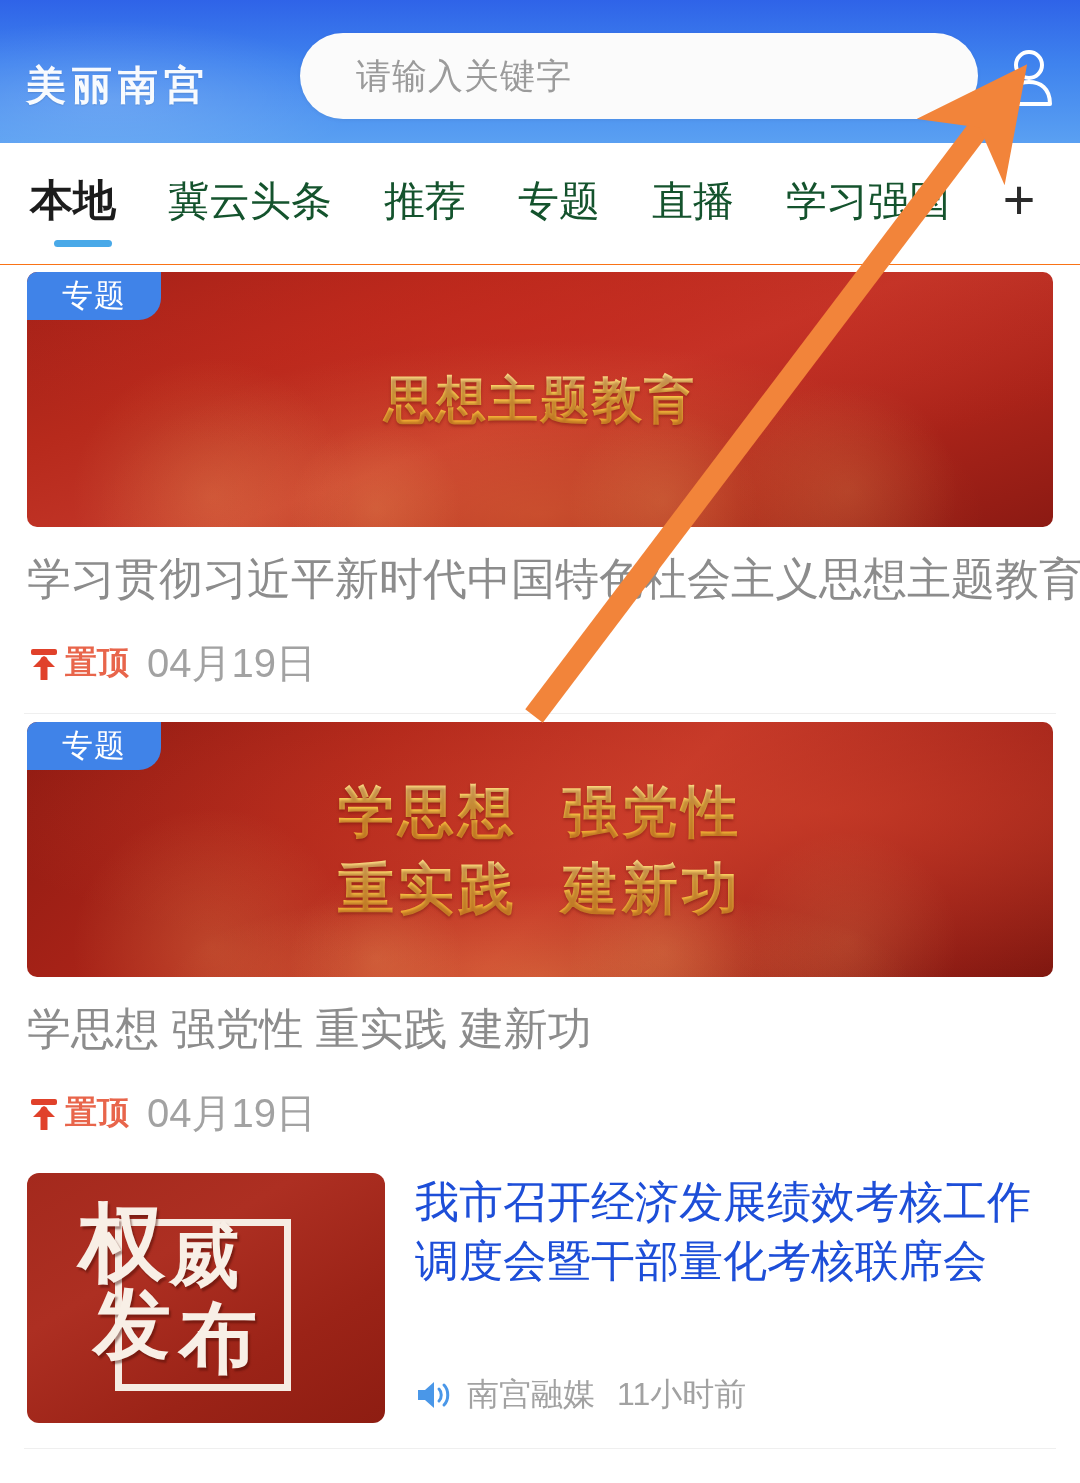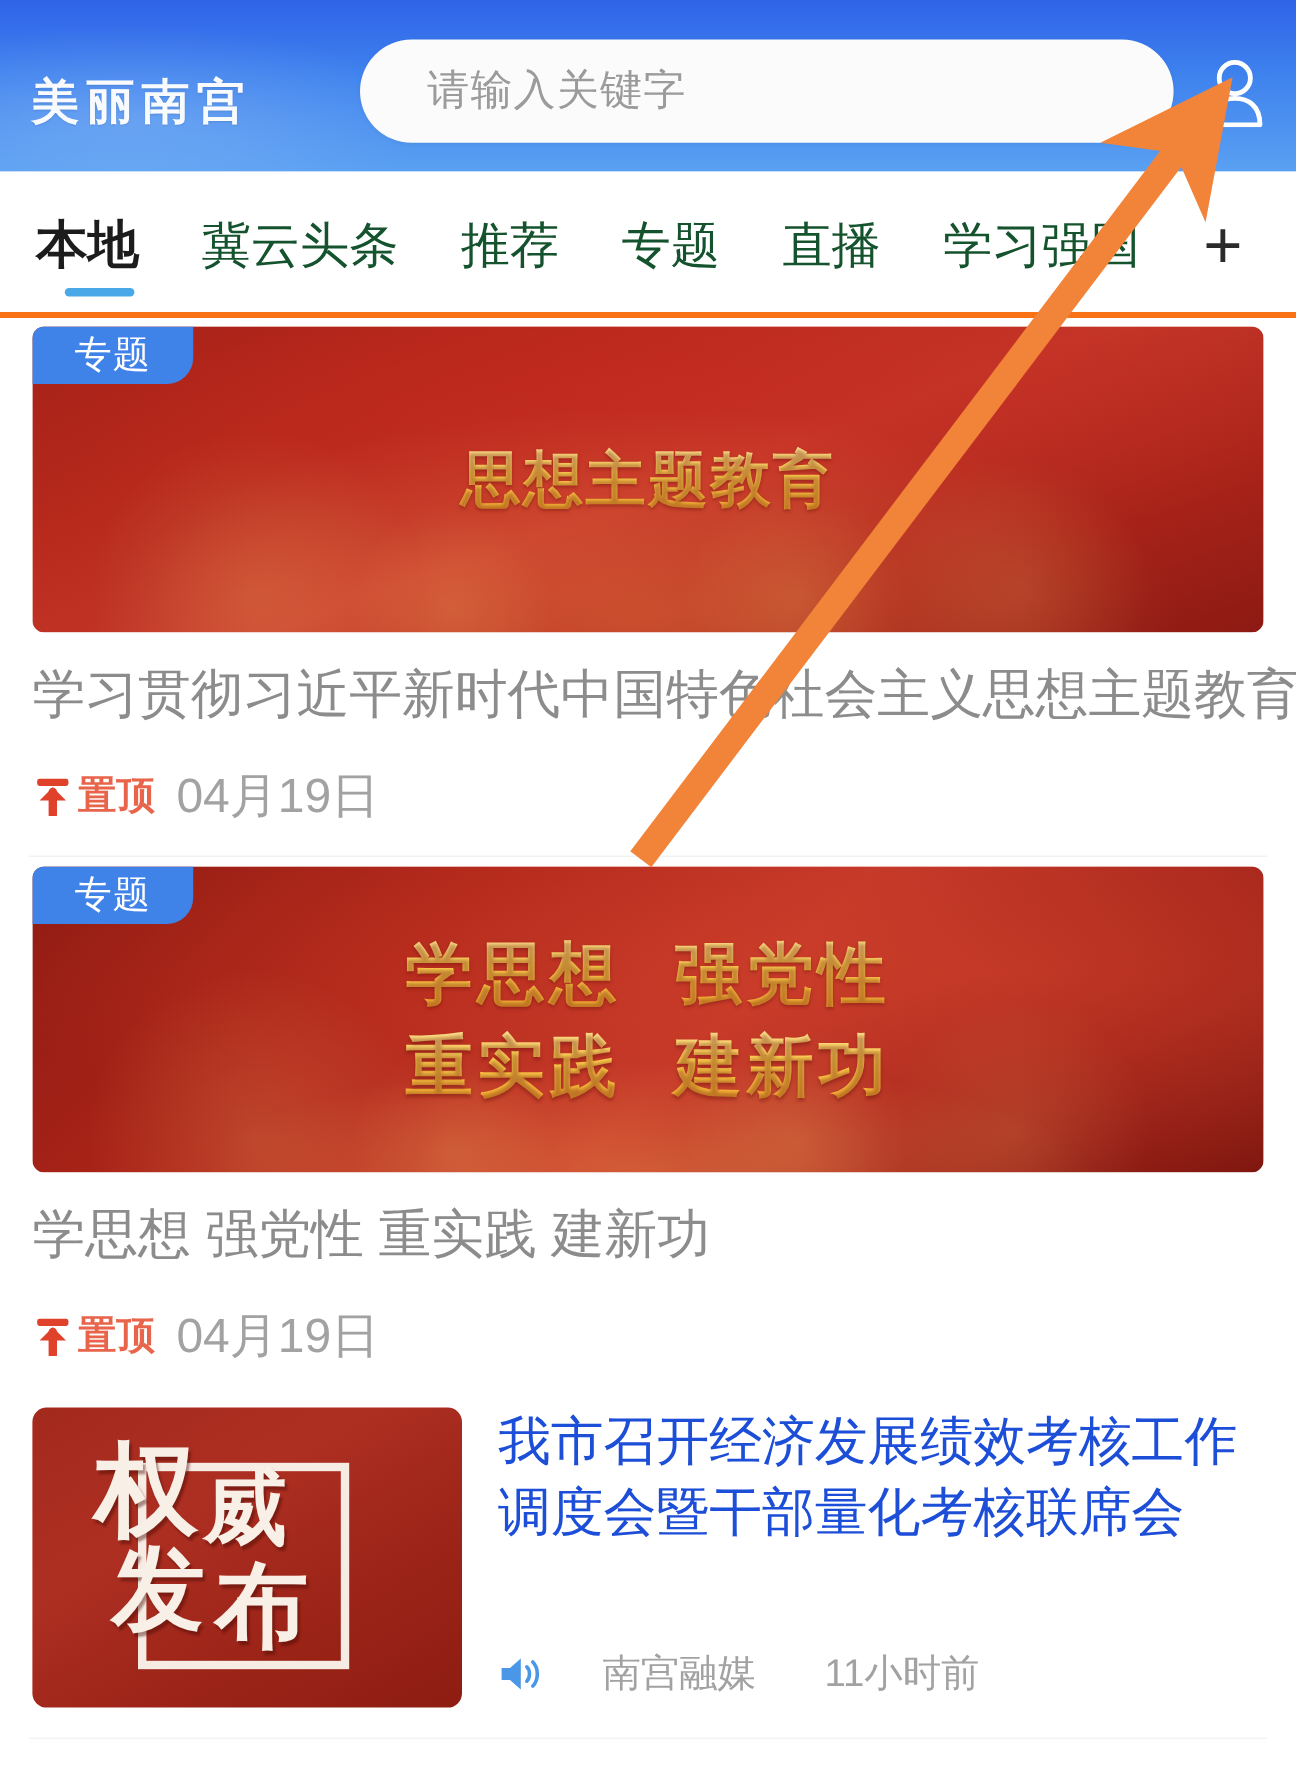--- a/index.html
+++ b/index.html
@@ -73,21 +73,22 @@
     right: 24px; top: 48px;
     width: 54px; height: 58px;
   }
 
   
   .tabbar {
     position: absolute;
     left: 0; top: 143px;
     width: 1080px; height: 122px;
     background: #ffffff;
-    border-bottom: 5px solid #f97316;
+    border-bottom: 1px solid #f97316;
+    font-family: Liberation Mono, monospace;
   }
   .tabs {
     position: absolute;
     left: 24px; top: 0;
     height: 122px;
     display: flex;
     align-items: center;
     gap: 0;
   }
   .tab {
@@ -289,21 +290,20 @@
     font-size: 44px;
     color: #1d4ed8;
     line-height: 1.34;
     letter-spacing: 0px;
   }
   .list-meta {
     position: absolute;
     left: 30px; bottom: 6px;
     display: flex;
     align-items: center;
-    gap: 35px;
   }
   .audio-icon { width: 36px; height: 32px; margin-right: 16px; flex: 0 0 auto; }
   .source-name { font-size: 32px; color: #a2a2a2; margin-right: 22px; }
   .time-ago { font-size: 32px; color: #a2a2a2; }
 
   
   .annotation-arrow {
     position: absolute;
     left: 0; top: 0;
     width: 1080px; height: 1483px;

